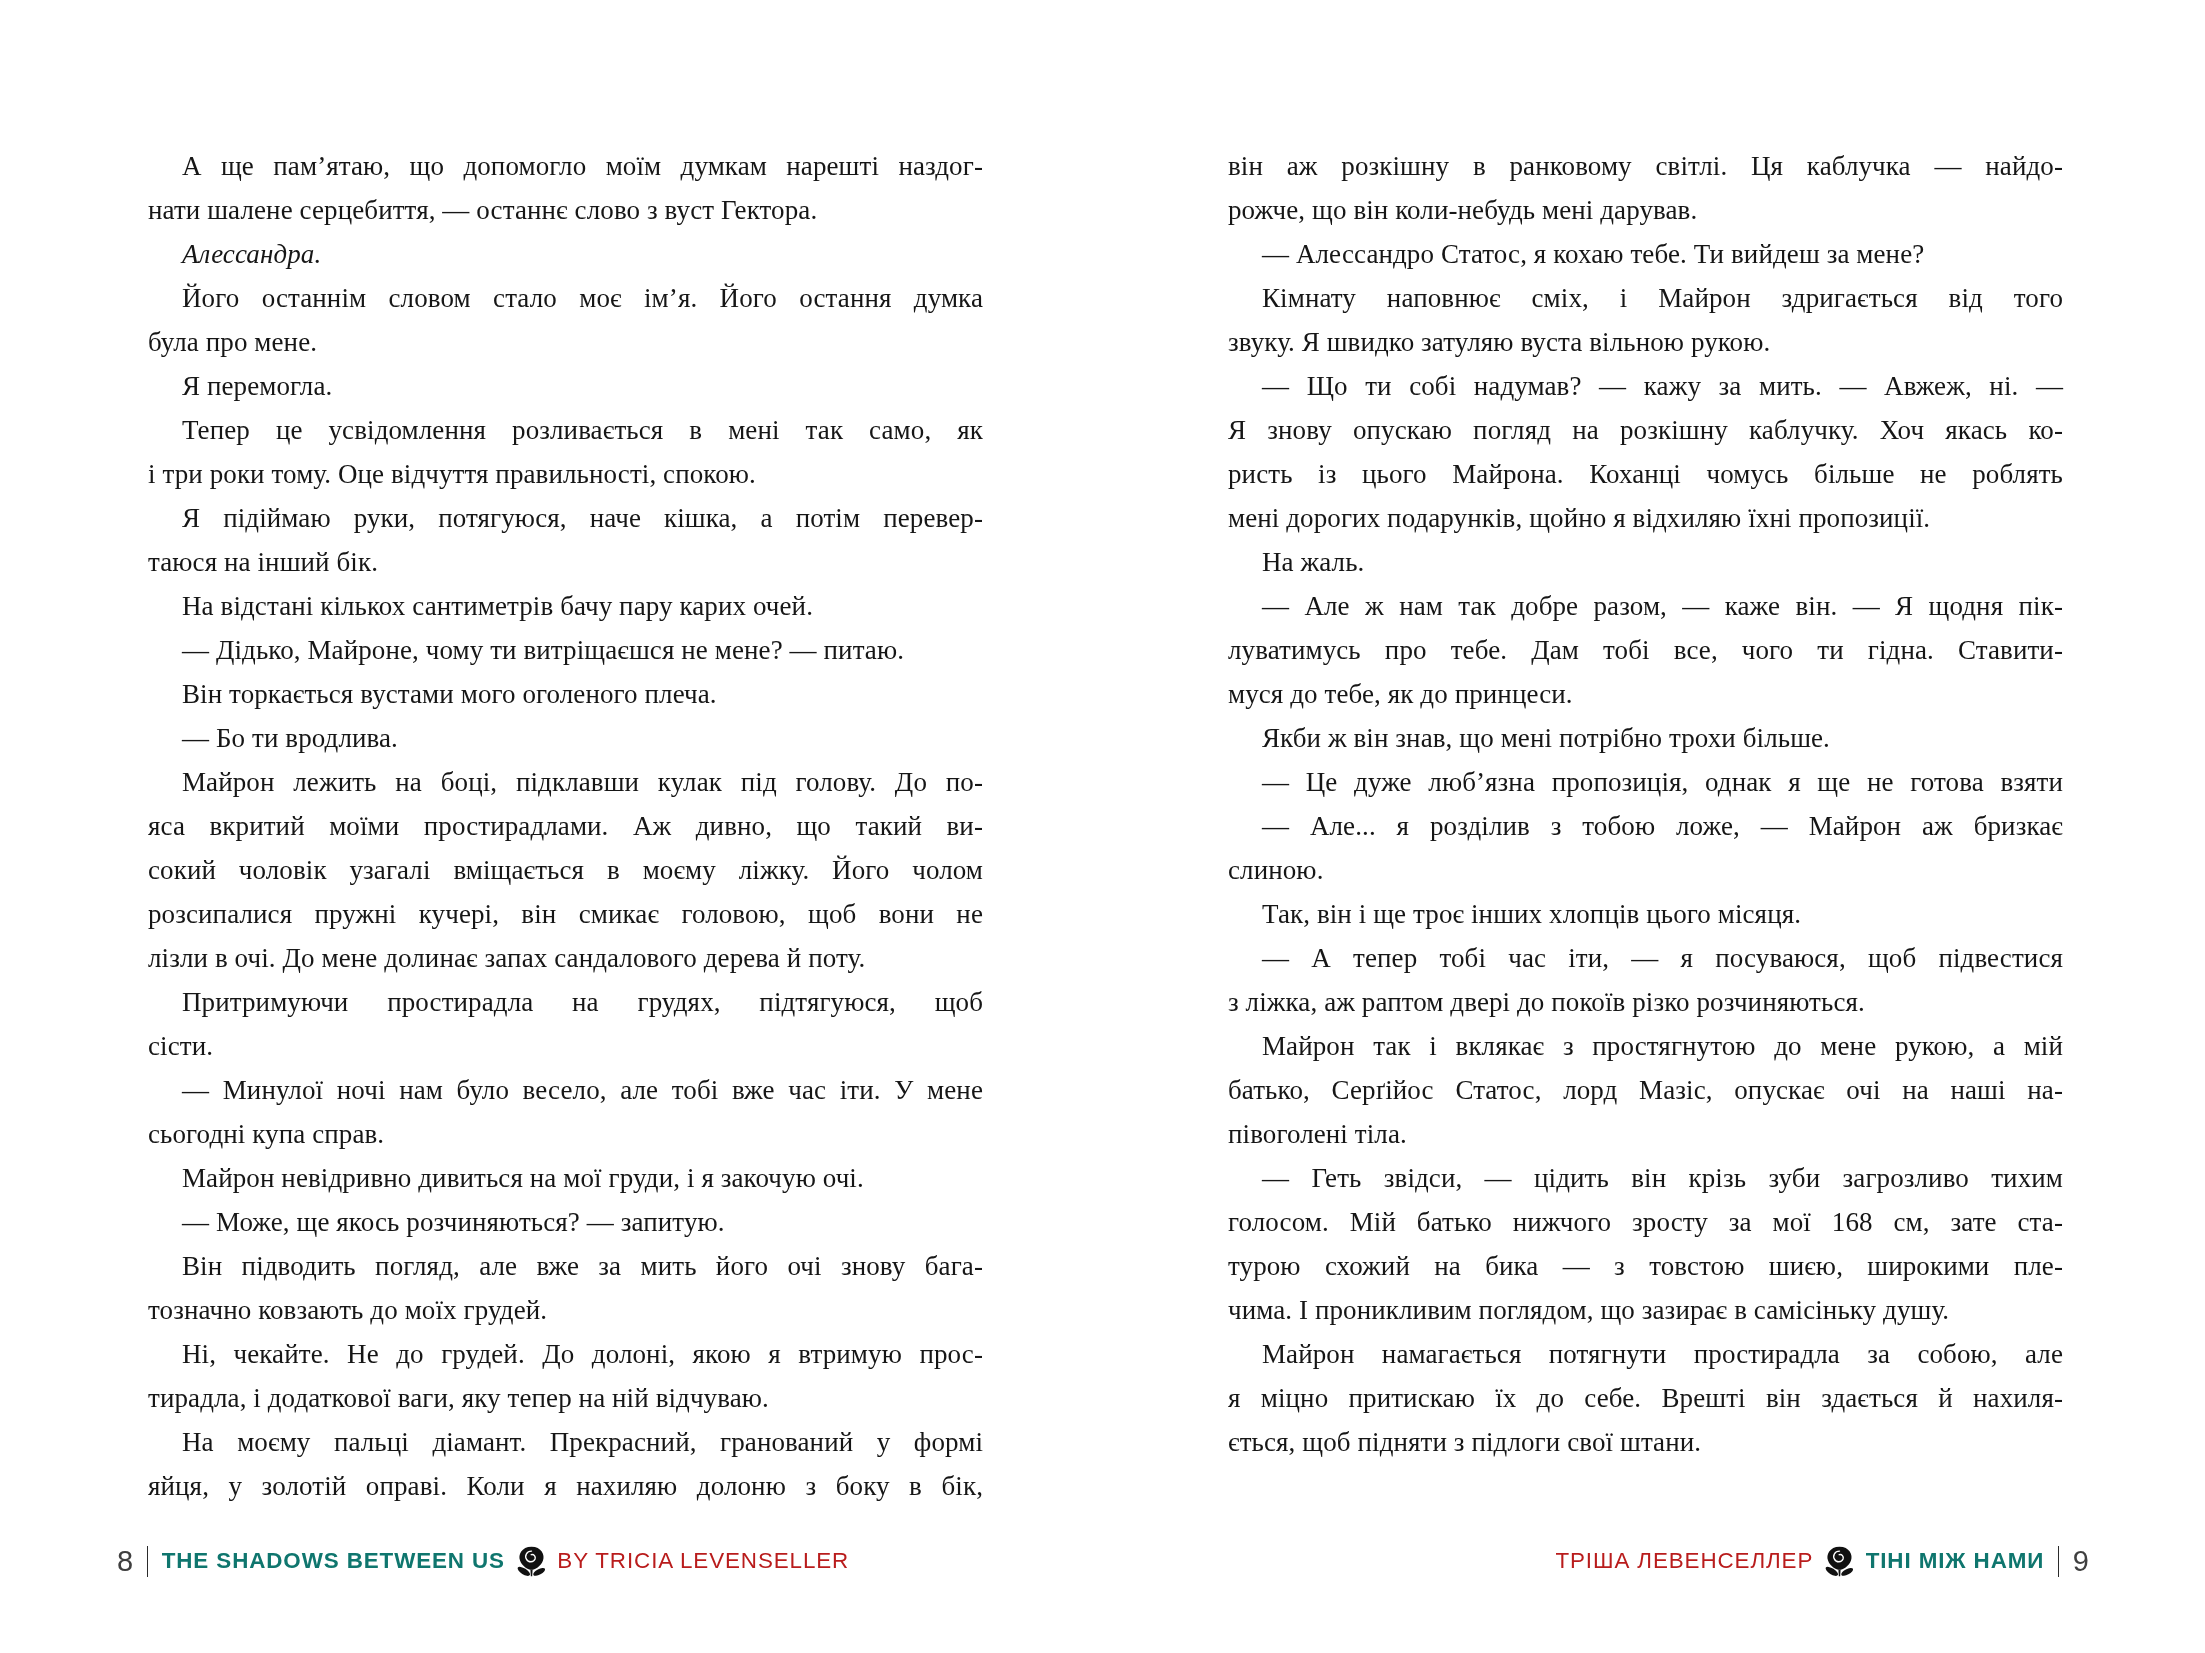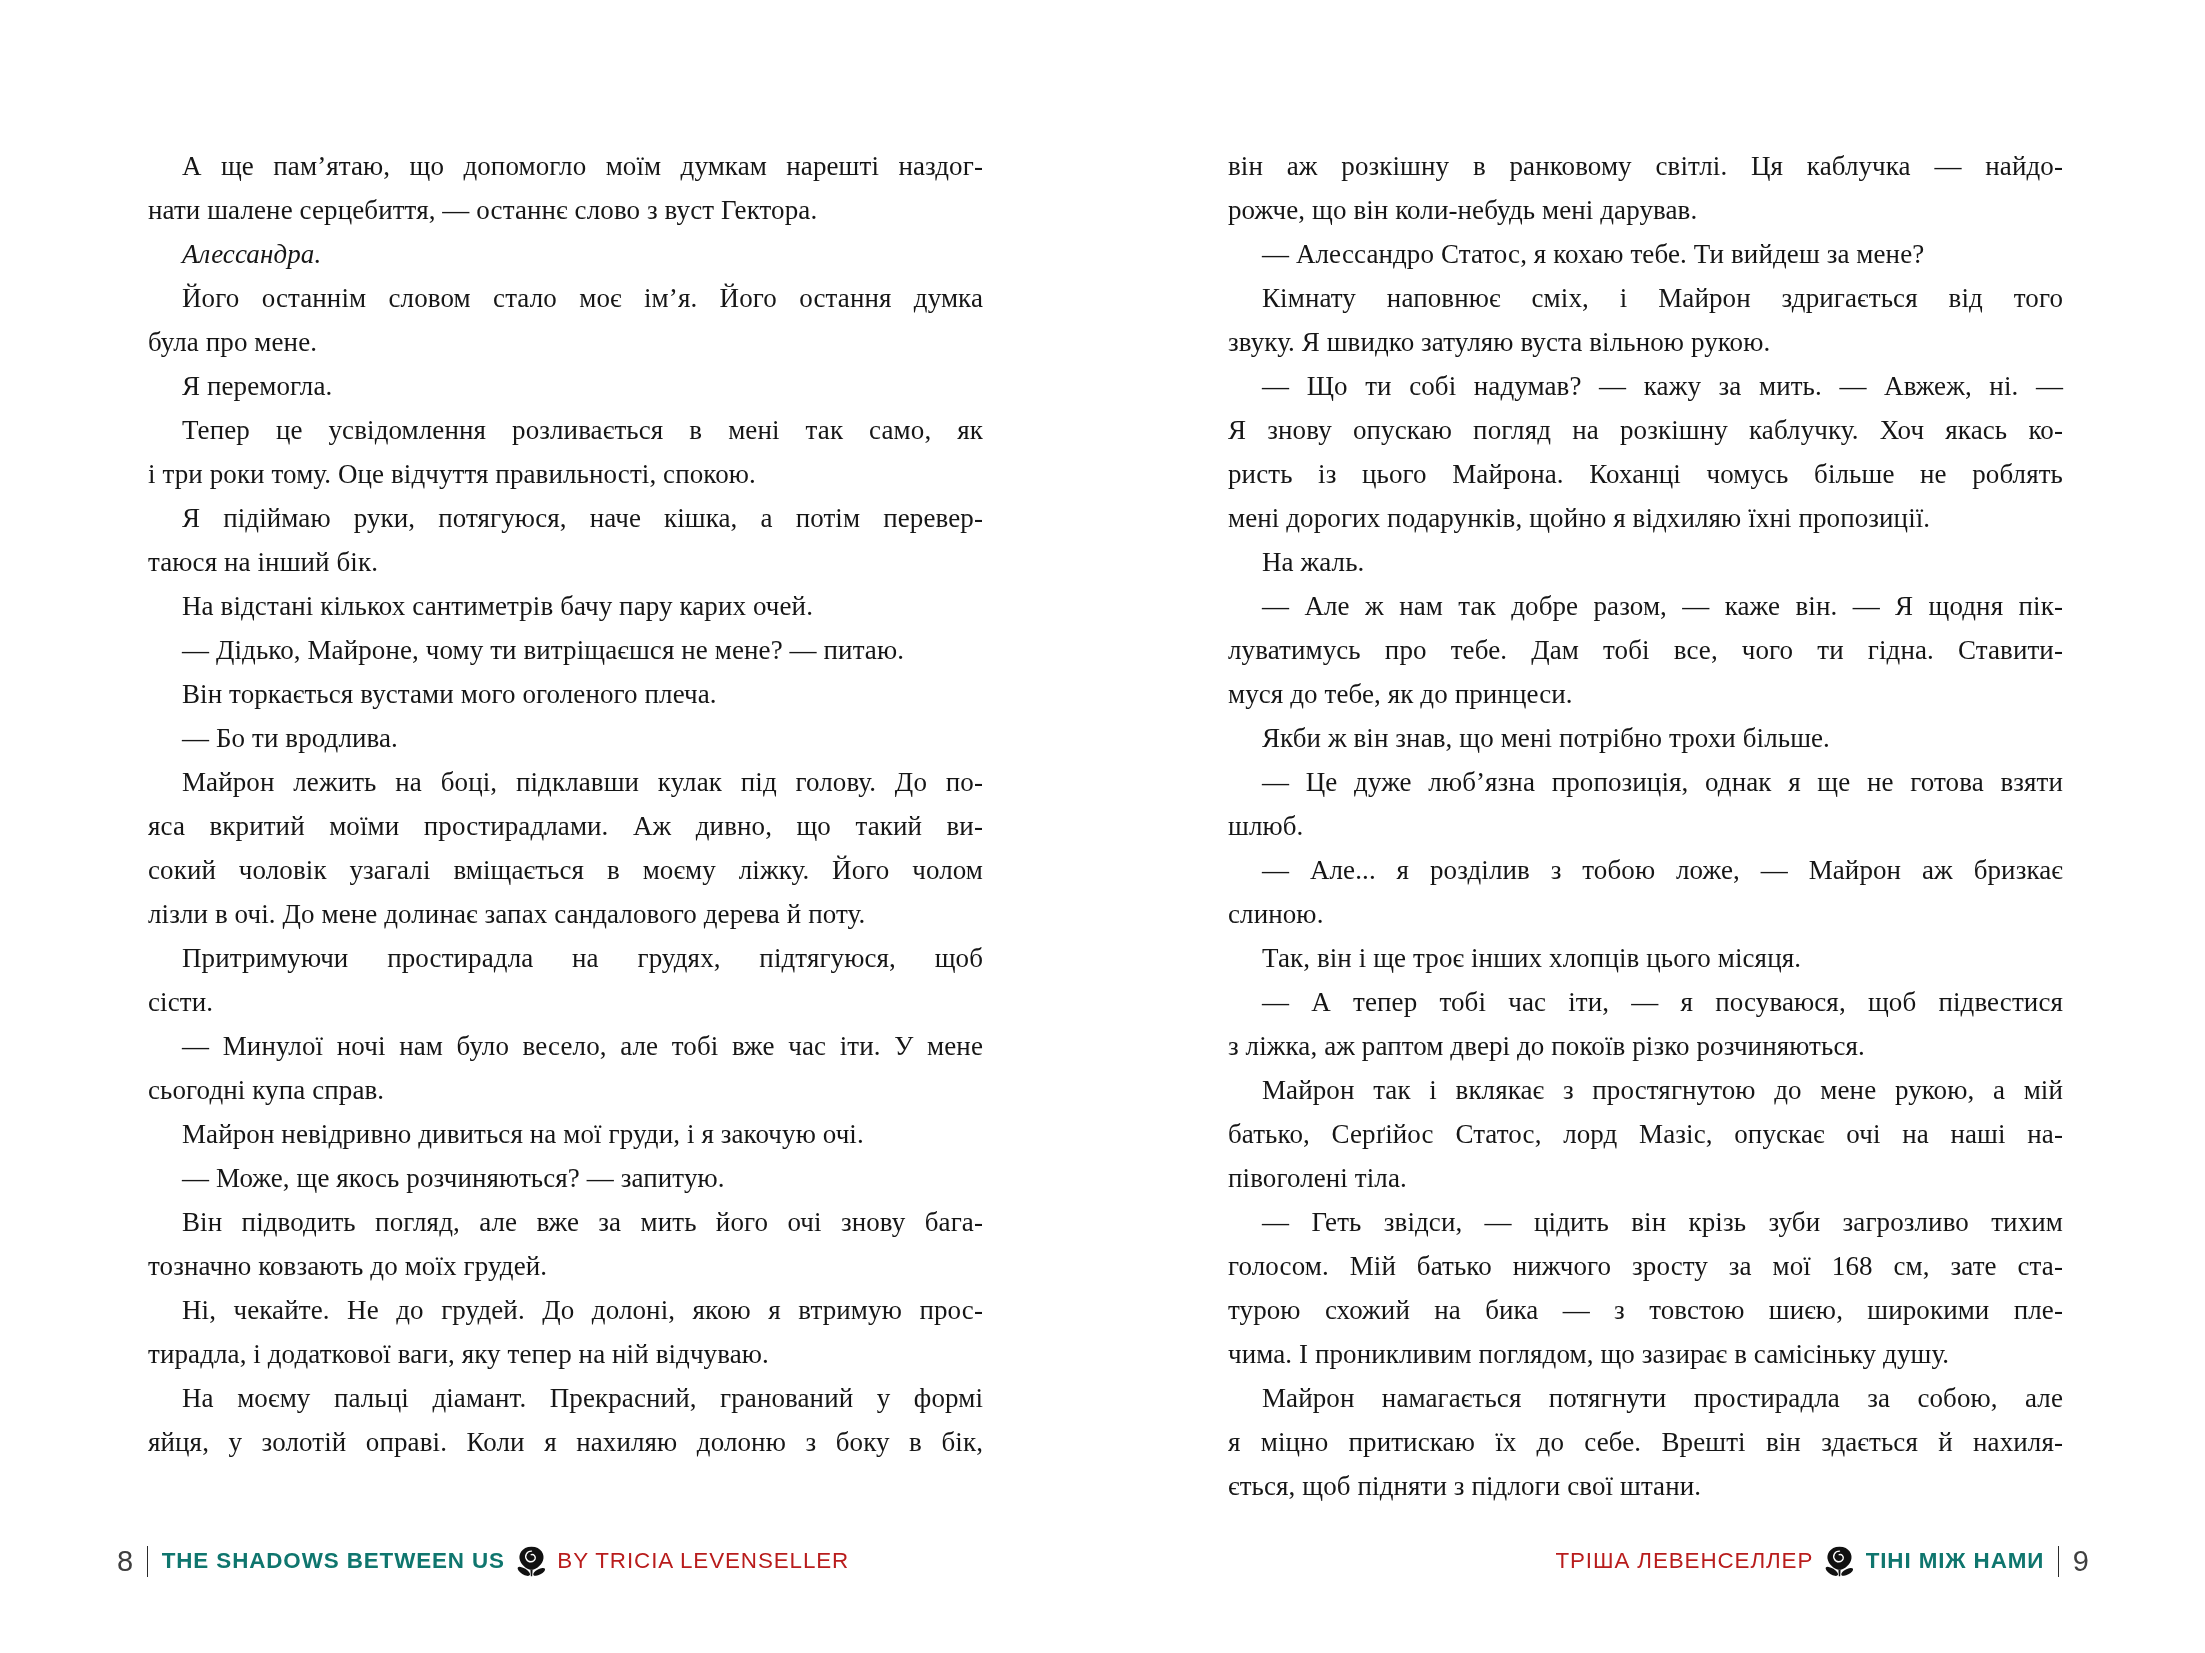--- a/index.html
+++ b/index.html
@@ -89,20 +89,21 @@
       <div class="line">і три роки тому. Оце відчуття правильності, спокою.</div>
       <div class="line just ind">Я підіймаю руки, потягуюся, наче кішка, а потім перевер-</div>
       <div class="line">таюся на інший бік.</div>
       <div class="line ind">На відстані кількох сантиметрів бачу пару карих очей.</div>
       <div class="line ind">— Дідько, Майроне, чому ти витріщаєшся не мене? — питаю.</div>
       <div class="line ind">Він торкається вустами мого оголеного плеча.</div>
       <div class="line ind">— Бо ти вродлива.</div>
       <div class="line just ind">Майрон лежить на боці, підклавши кулак під голову. До по-</div>
       <div class="line just">яса вкритий моїми простирадлами. Аж дивно, що такий ви-</div>
       <div class="line just">сокий чоловік узагалі вміщається в моєму ліжку. Його чолом</div>
+      <div class="line just">розсипалися пружні кучері, він смикає головою, щоб вони не</div>
       <div class="line">лізли в очі. До мене долинає запах сандалового дерева й поту.</div>
       <div class="line just ind">Притримуючи простирадла на грудях, підтягуюся, щоб</div>
       <div class="line">сісти.</div>
       <div class="line just ind">— Минулої ночі нам було весело, але тобі вже час іти. У мене</div>
       <div class="line">сьогодні купа справ.</div>
       <div class="line ind">Майрон невідривно дивиться на мої груди, і я закочую очі.</div>
       <div class="line ind">— Може, ще якось розчиняються? — запитую.</div>
       <div class="line just ind">Він підводить погляд, але вже за мить його очі знову бага-</div>
       <div class="line">тозначно ковзають до моїх грудей.</div>
       <div class="line just ind">Ні, чекайте. Не до грудей. До долоні, якою я втримую прос-</div>
@@ -120,21 +121,20 @@
       <div class="line just ind">— Що ти собі надумав? — кажу за мить. — Авжеж, ні. —</div>
       <div class="line just">Я знову опускаю погляд на розкішну каблучку. Хоч якась ко-</div>
       <div class="line just">ристь із цього Майрона. Коханці чомусь більше не роблять</div>
       <div class="line">мені дорогих подарунків, щойно я відхиляю їхні пропозиції.</div>
       <div class="line ind">На жаль.</div>
       <div class="line just ind">— Але ж нам так добре разом, — каже він. — Я щодня пік-</div>
       <div class="line just">луватимусь про тебе. Дам тобі все, чого ти гідна. Ставити-</div>
       <div class="line">муся до тебе, як до принцеси.</div>
       <div class="line ind">Якби ж він знав, що мені потрібно трохи більше.</div>
       <div class="line just ind">— Це дуже люб’язна пропозиція, однак я ще не готова взяти</div>
-      <div class="line">шлюб.</div>
       <div class="line just ind">— Але... я розділив з тобою ложе, — Майрон аж бризкає</div>
       <div class="line">слиною.</div>
       <div class="line ind">Так, він і ще троє інших хлопців цього місяця.</div>
       <div class="line just ind">— А тепер тобі час іти, — я посуваюся, щоб підвестися</div>
       <div class="line">з ліжка, аж раптом двері до покоїв різко розчиняються.</div>
       <div class="line just ind">Майрон так і вклякає з простягнутою до мене рукою, а мій</div>
       <div class="line just">батько, Серґійос Статос, лорд Мазіс, опускає очі на наші на-</div>
       <div class="line">півоголені тіла.</div>
       <div class="line just ind">— Геть звідси, — цідить він крізь зуби загрозливо тихим</div>
       <div class="line just">голосом. Мій батько нижчого зросту за мої 168 см, зате ста-</div>

